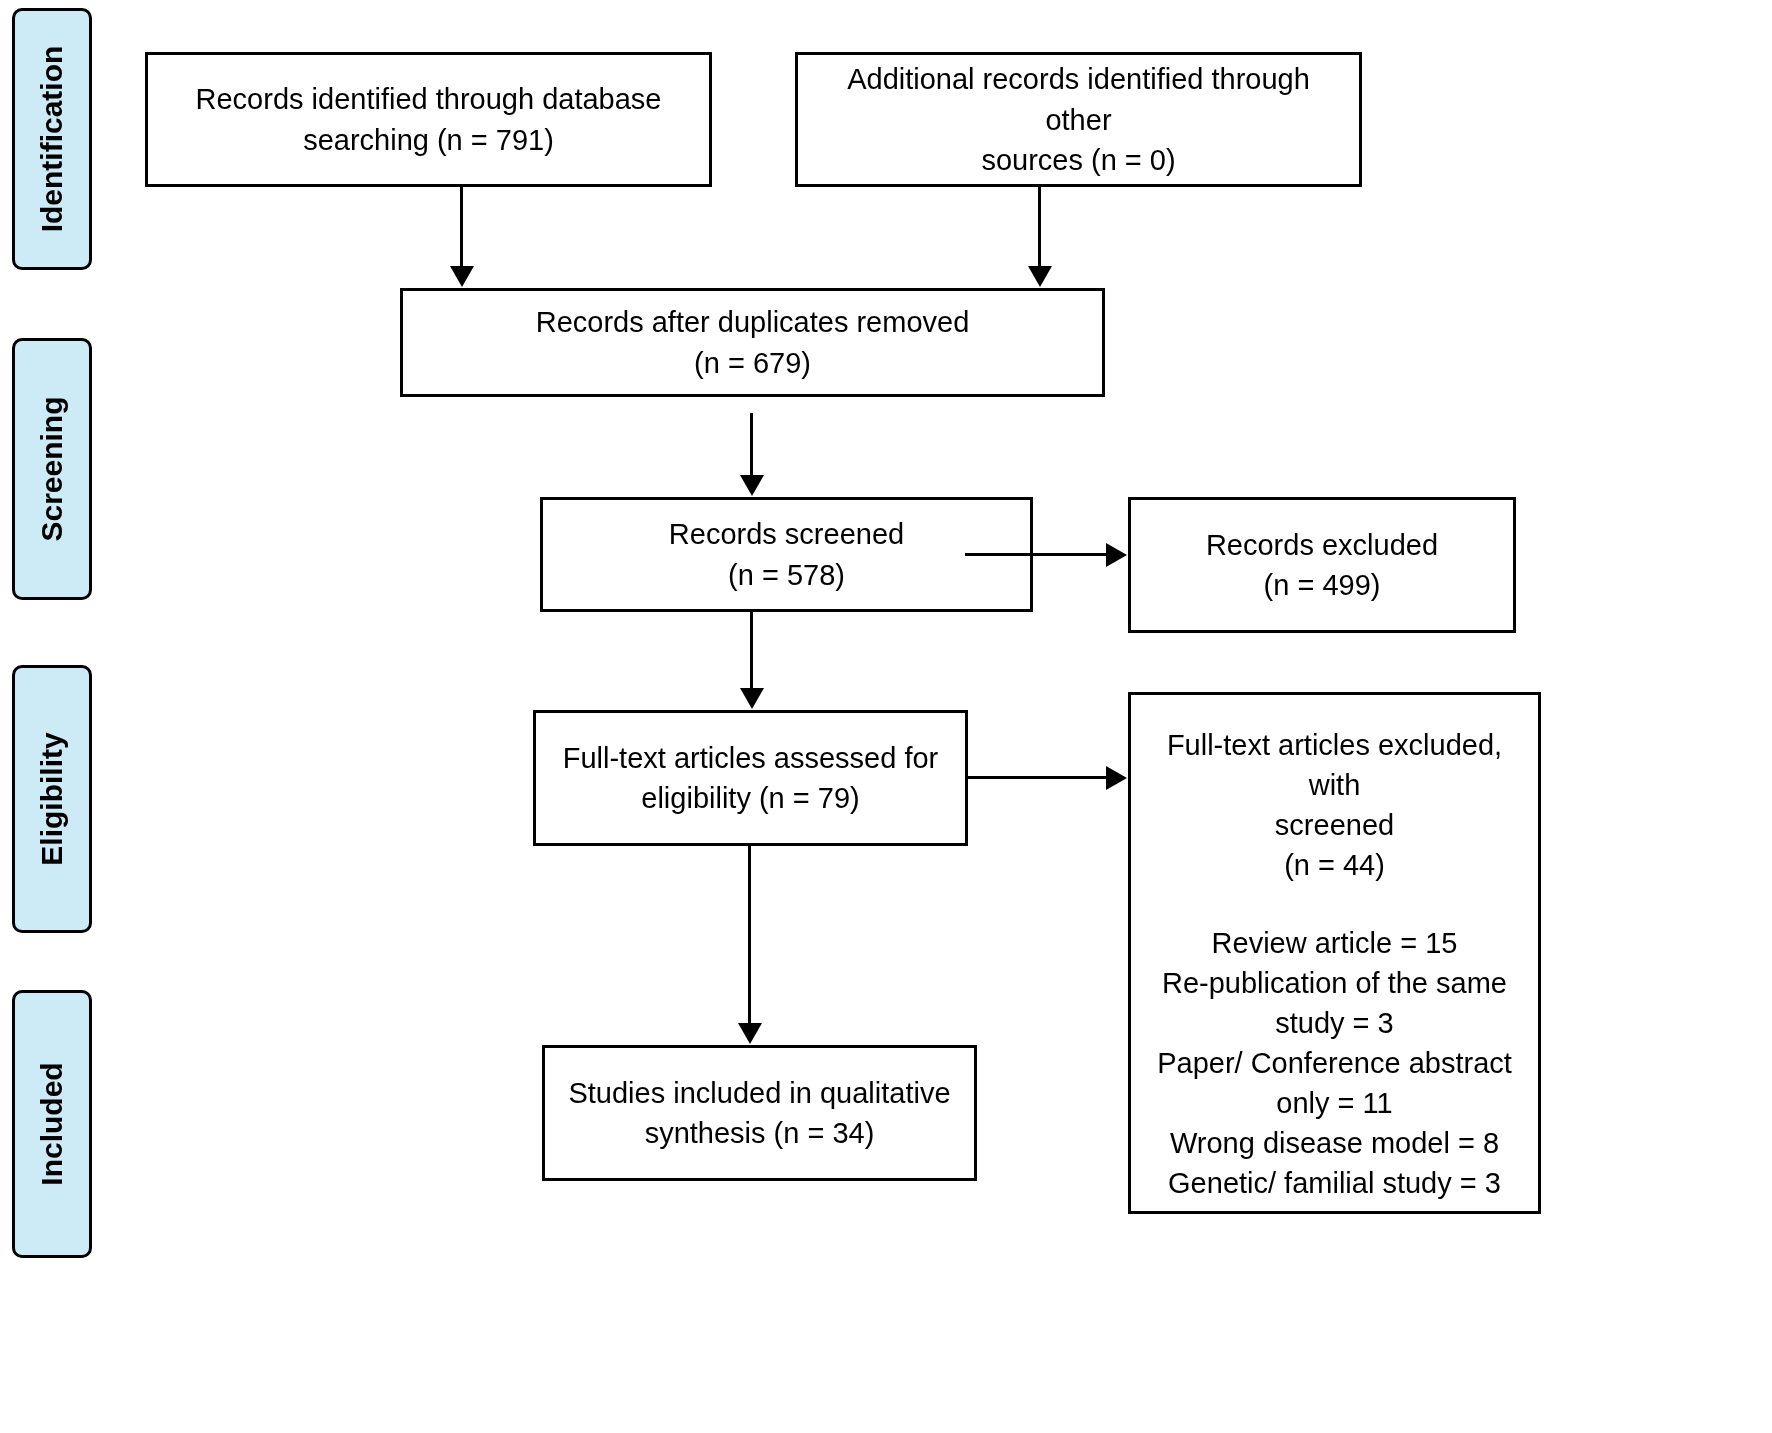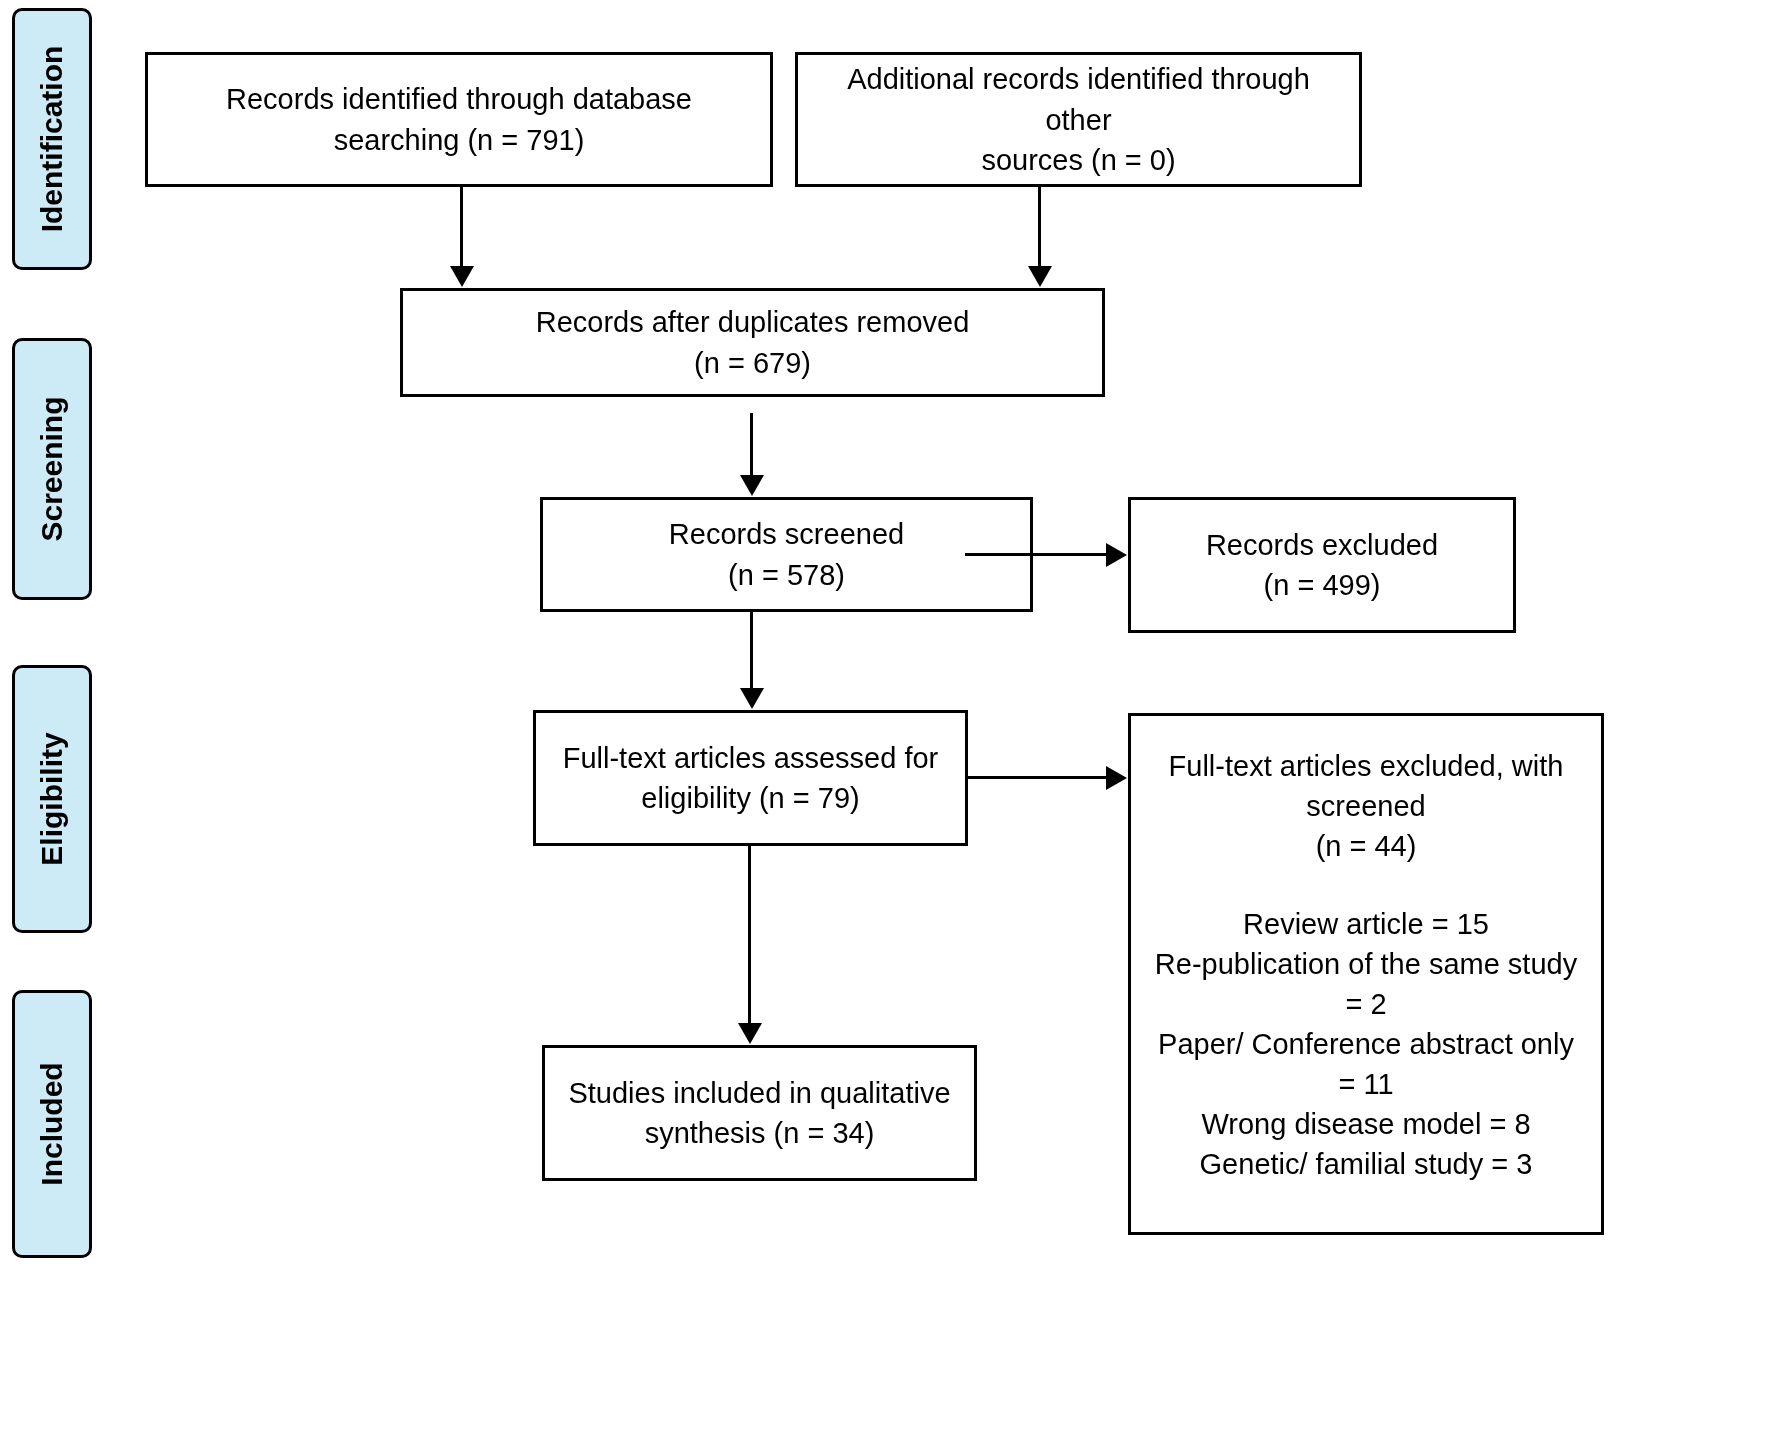--- a/index.html
+++ b/index.html
@@ -97,21 +97,21 @@
   <div class="stage" style="top:338px;height:262px">
     <span class="stage-text">Screening</span>
   </div>
   <div class="stage" style="top:665px;height:268px">
     <span class="stage-text">Eligibility</span>
   </div>
   <div class="stage" style="top:990px;height:268px">
     <span class="stage-text">Included</span>
   </div>
 
-  <div class="box" style="left:145px;top:52px;width:628px;height:135px">
+  <div class="box" style="left:145px;top:52px;width:567px;height:135px">
     <div>Records identified through database</div>
     <div>searching (n = 791)</div>
   </div>
 
   <div class="box" style="left:795px;top:52px;width:567px;height:135px">
     <div>Additional records identified through other</div>
     <div>sources (n = 0)</div>
   </div>
 
   <div class="box" style="left:400px;top:288px;width:705px;height:109px">
@@ -127,29 +127,29 @@
   <div class="box" style="left:1128px;top:497px;width:388px;height:136px">
     <div>Records excluded</div>
     <div>(n = 499)</div>
   </div>
 
   <div class="box" style="left:533px;top:710px;width:435px;height:136px">
     <div>Full-text articles assessed for</div>
     <div>eligibility (n = 79)</div>
   </div>
 
-  <div class="box top-align" style="left:1128px;top:713px;width:476px;height:522px">
+  <div class="box top-align" style="left:1128px;top:692px;width:413px;height:522px">
     <div>
       <div>Full-text articles excluded, with</div>
       <div>screened</div>
       <div>(n = 44)</div>
     </div>
     <div class="reasons">
       <div>Review article = 15</div>
-      <div>Re-publication of the same study = 2</div>
+      <div>Re-publication of the same study = 3</div>
       <div>Paper/ Conference abstract only = 11</div>
       <div>Wrong disease model = 8</div>
       <div>Genetic/ familial study = 3</div>
     </div>
   </div>
 
   <div class="box" style="left:542px;top:1045px;width:435px;height:136px">
     <div>Studies included in qualitative</div>
     <div>synthesis (n = 34)</div>
   </div>

